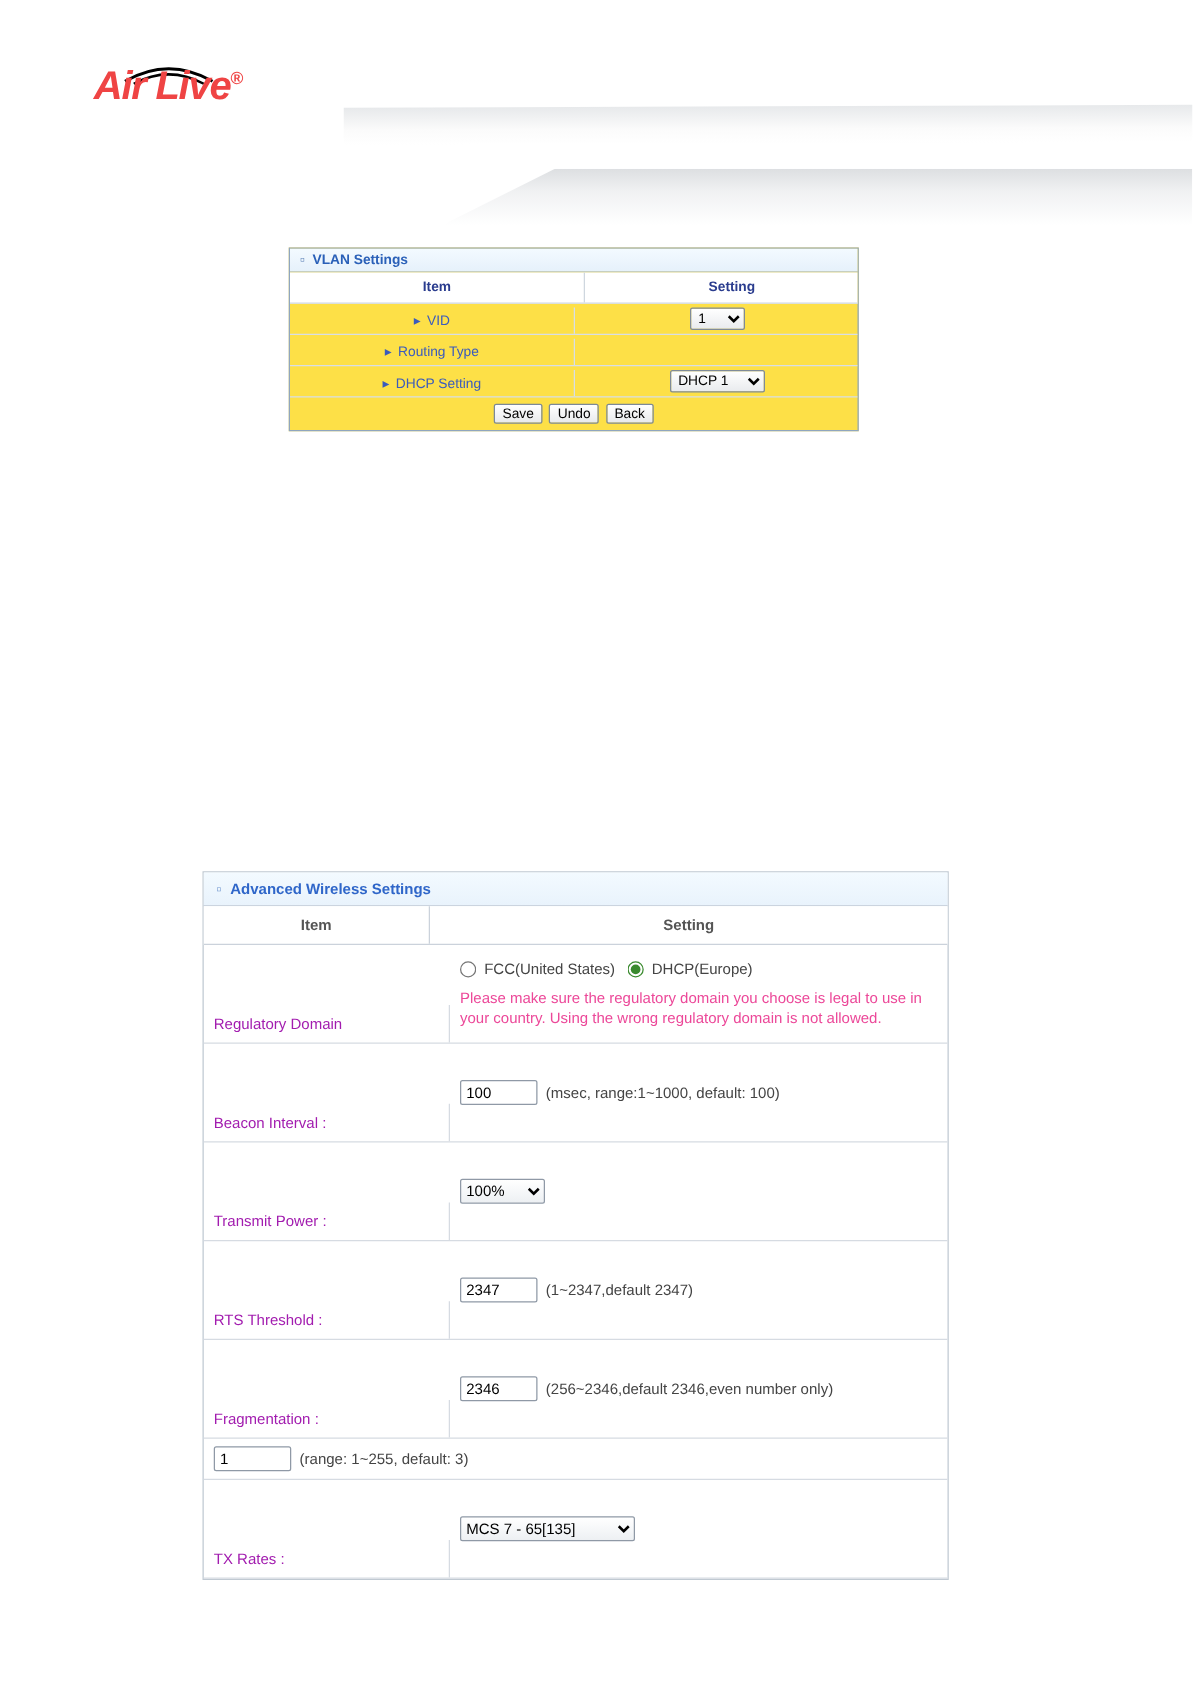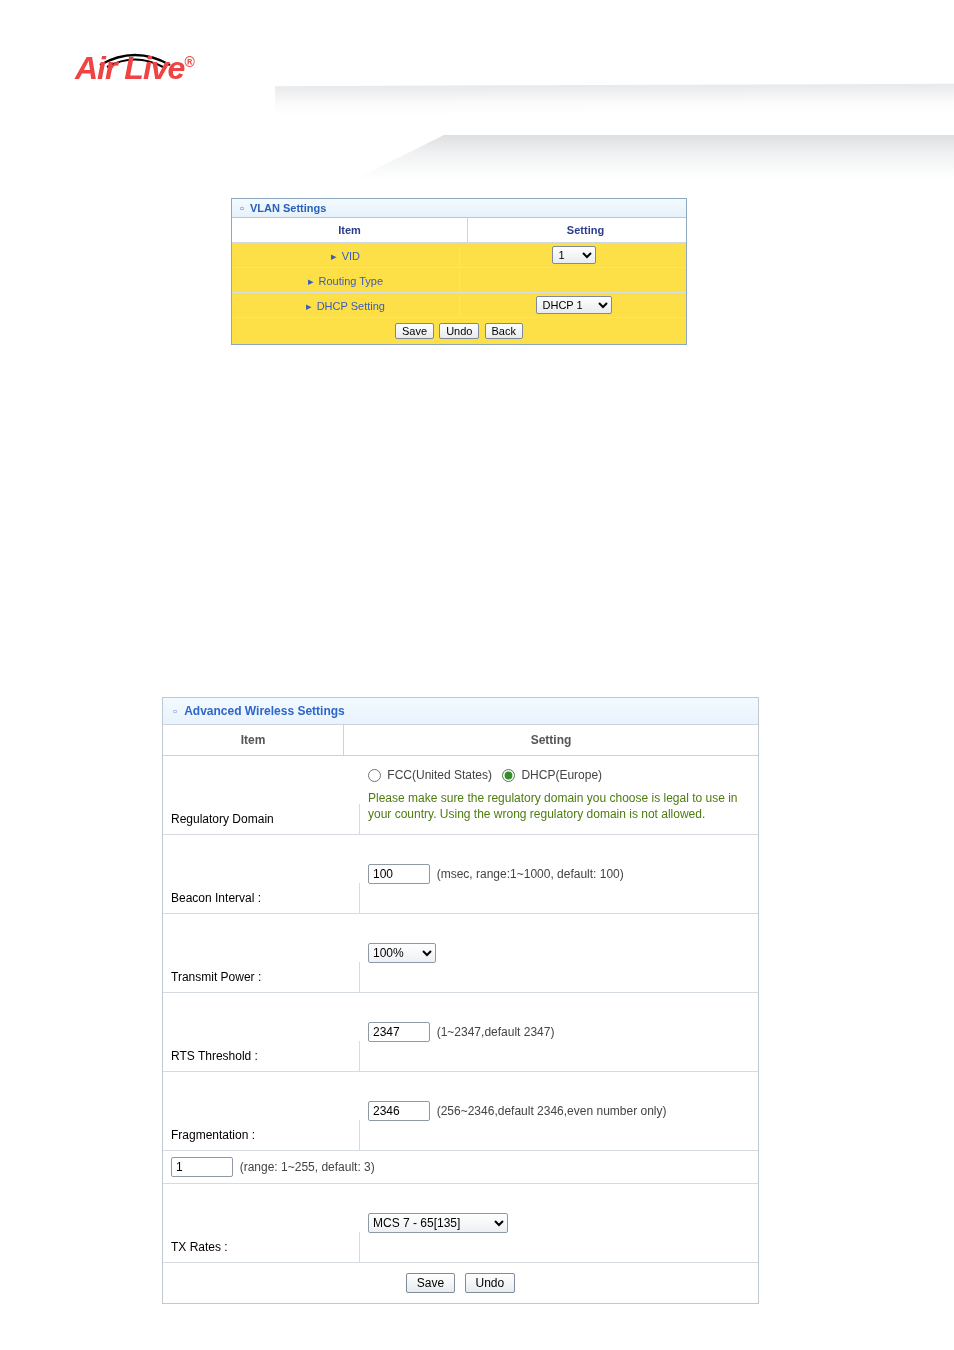--- a/index.html
+++ b/index.html
@@ -184,32 +184,32 @@
   }
   .adv-row {
     display: flex;
     border-bottom: 1px solid #d6dbe2;
     align-items: center;
   }
   .adv-item {
     flex: 0 0 180px;
     padding: 8px 8px;
     border-right: 1px solid #d6dbe2;
-    color: #000000;
+    color: #a21caf;
     font-size: 12px;
     margin-top: 48px;
   }
   .adv-setting {
     flex: 1;
     padding: 6px 8px;
     font-size: 12px;
     color: #444;
   }
   .adv-setting .warn {
-    color: #4d7c0f;
+    color: #ec4899;
     display: block;
     margin-top: 8px;
     line-height: 1.35;
     max-width: 390px;
   }
   .txt {
     font: 12px Tahoma, sans-serif;
     border: 1px solid #8f99a6;
     padding: 1px 4px;
     width: 52px;
@@ -376,17 +376,13 @@
 
   <div class="adv-row">
     <div class="adv-item">TX Rates :</div>
     <div class="adv-setting">
       <select class="sel2 win" style="width:140px">
         <option>MCS 7 - 65[135]</option>
       </select>
     </div>
   </div>
 
-  <div class="adv-footer">
-    <button class="btn2">Save</button>
-    <button class="btn2">Undo</button>
-  </div>
 </div>
 
 </body></html>

